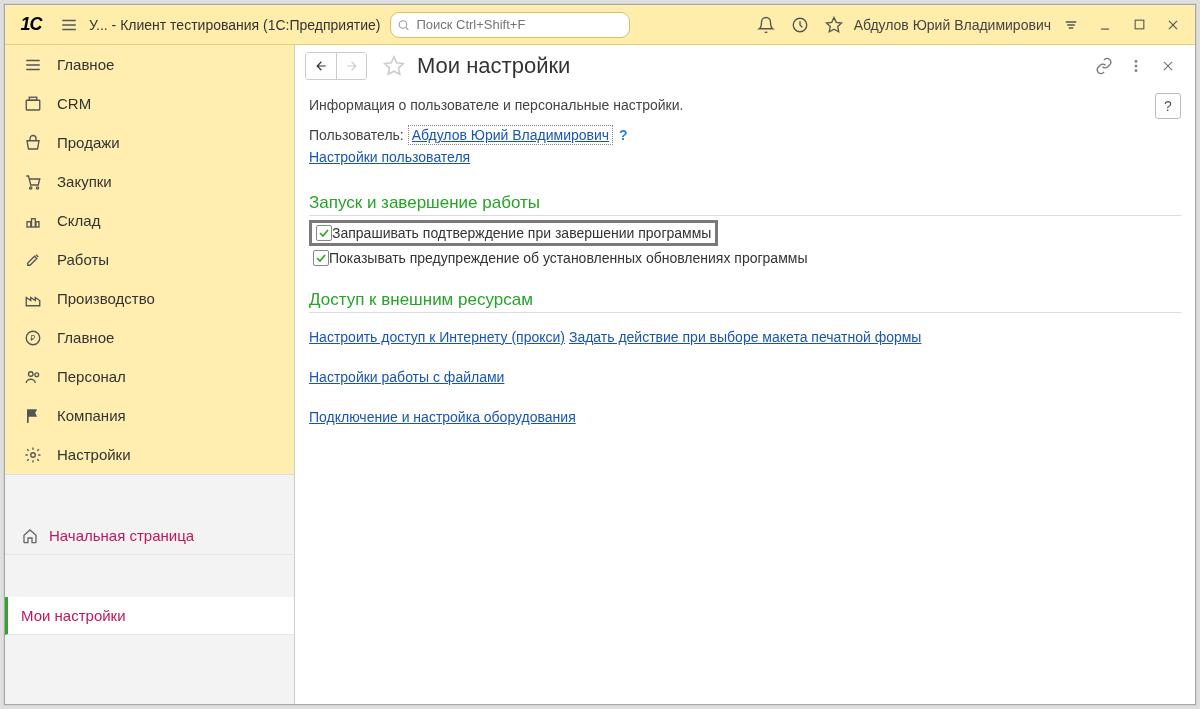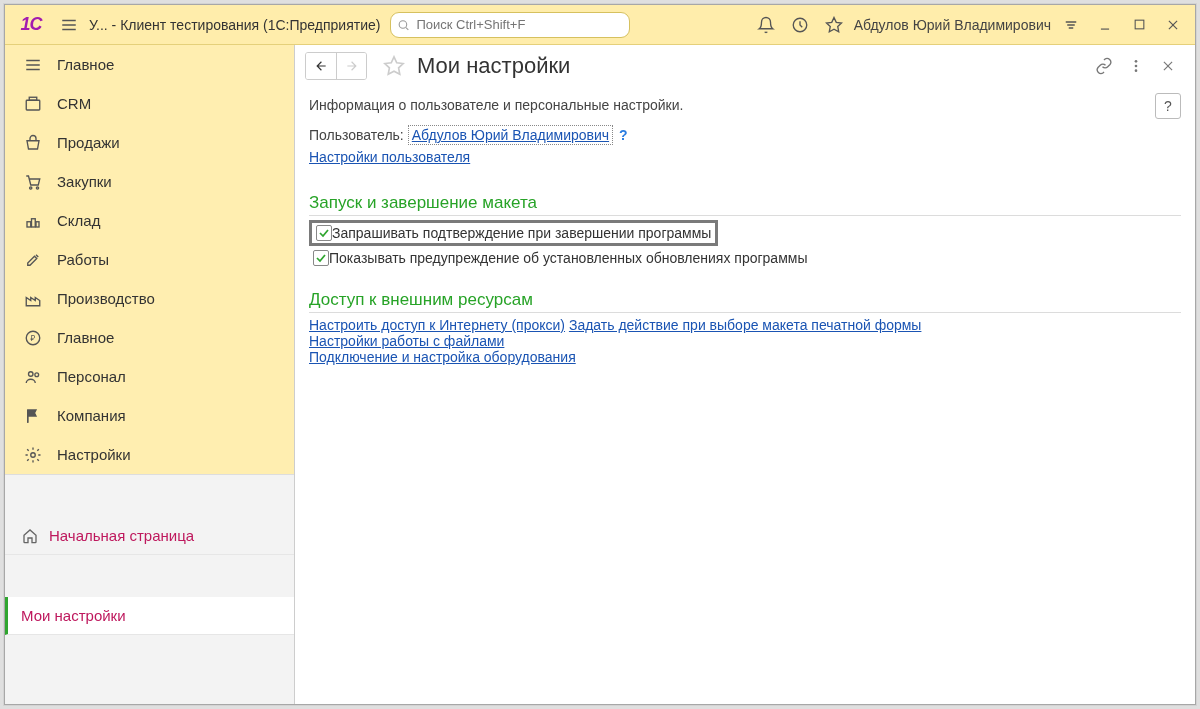--- a/index.html
+++ b/index.html
@@ -41,21 +41,21 @@
     border-bottom:1px solid #e5d07a;
     display:flex;
     align-items:center;
     gap:6px;
     padding:0 8px;
     font-size:14px;
     color:#333;
   }
   .logo1c{
     width:36px;height:24px;display:flex;align-items:center;justify-content:center;
-    font-weight:bold;font-style:italic;color:#a21caf;font-size:18px;
+    font-weight:bold;font-style:italic;color:#000000;font-size:18px;
     letter-spacing:-1px;
   }
   .tb-btn{
     width:28px;height:28px;display:flex;align-items:center;justify-content:center;
     border-radius:3px;color:#555;cursor:pointer;
   }
   .title-text{white-space:nowrap;overflow:hidden;text-overflow:ellipsis;max-width:320px;color:#333;}
   .search-wrap{
     flex:0 0 auto;
     margin-left:4px;
@@ -114,21 +114,21 @@
   .subtitle{color:#444;margin:4px 0 14px 0;}
   .help-btn{
     position:absolute;right:14px;top:6px;width:26px;height:26px;border:1px solid #bbb;border-radius:3px;
     display:flex;align-items:center;justify-content:center;color:#555;background:#fff;cursor:pointer;
   }
   .row{display:flex;align-items:center;gap:6px;margin-bottom:6px;}
   .row-label{color:#444;}
   .user-link{color:var(--link);text-decoration:underline;outline:1px dotted #888;outline-offset:1px;padding:0 2px;}
   .q{color:#2a7de1;font-weight:bold;margin-left:2px;}
   a.link{color:var(--link);text-decoration:underline;cursor:pointer;}
-  a.link.plain{display:inline-block;margin:0 0;}
+  a.link.plain{display:inline-block;margin:12px 0;}
   h3.section{color:var(--green);font-size:17px;font-weight:normal;margin:22px 0 4px 0;border-bottom:1px solid #dcdcdc;padding-bottom:2px;}
   h3.section.first{margin-top:28px;}
   .check-row{display:flex;align-items:center;gap:0;margin:2px 0;padding:2px 4px;}
   .check-row.highlight{border:3px solid #7a7a7a;width:fit-content;}
   .cb{
     width:16px;height:16px;border:1px solid #888;border-radius:2px;background:#fff;
     display:flex;align-items:center;justify-content:center;flex:0 0 auto;
   }
   .cb.checked svg{display:block;}
   .cb svg{display:none;}
@@ -376,21 +376,21 @@
 
         <div class="row">
           <span class="row-label">Пользователь:</span>
           <a class="user-link">Абдулов Юрий Владимирович</a>
           <span class="q">?</span>
         </div>
         <div class="row">
           <a class="link">Настройки пользователя</a>
         </div>
 
-        <h3 class="section first">Запуск и завершение макета</h3>
+        <h3 class="section first">Запуск и завершение работы</h3>
         <div class="check-row highlight">
           <span class="cb checked">
             <svg width="12" height="12" viewBox="0 0 24 24" fill="none" stroke="#2fa52f" stroke-width="3.5">
                 <polyline points="4 12 10 18 20 6"></polyline>
               </svg>
           </span>
           <span class="check-label">Запрашивать подтверждение при завершении программы</span>
         </div>
         <div class="check-row">
           <span class="cb checked">

